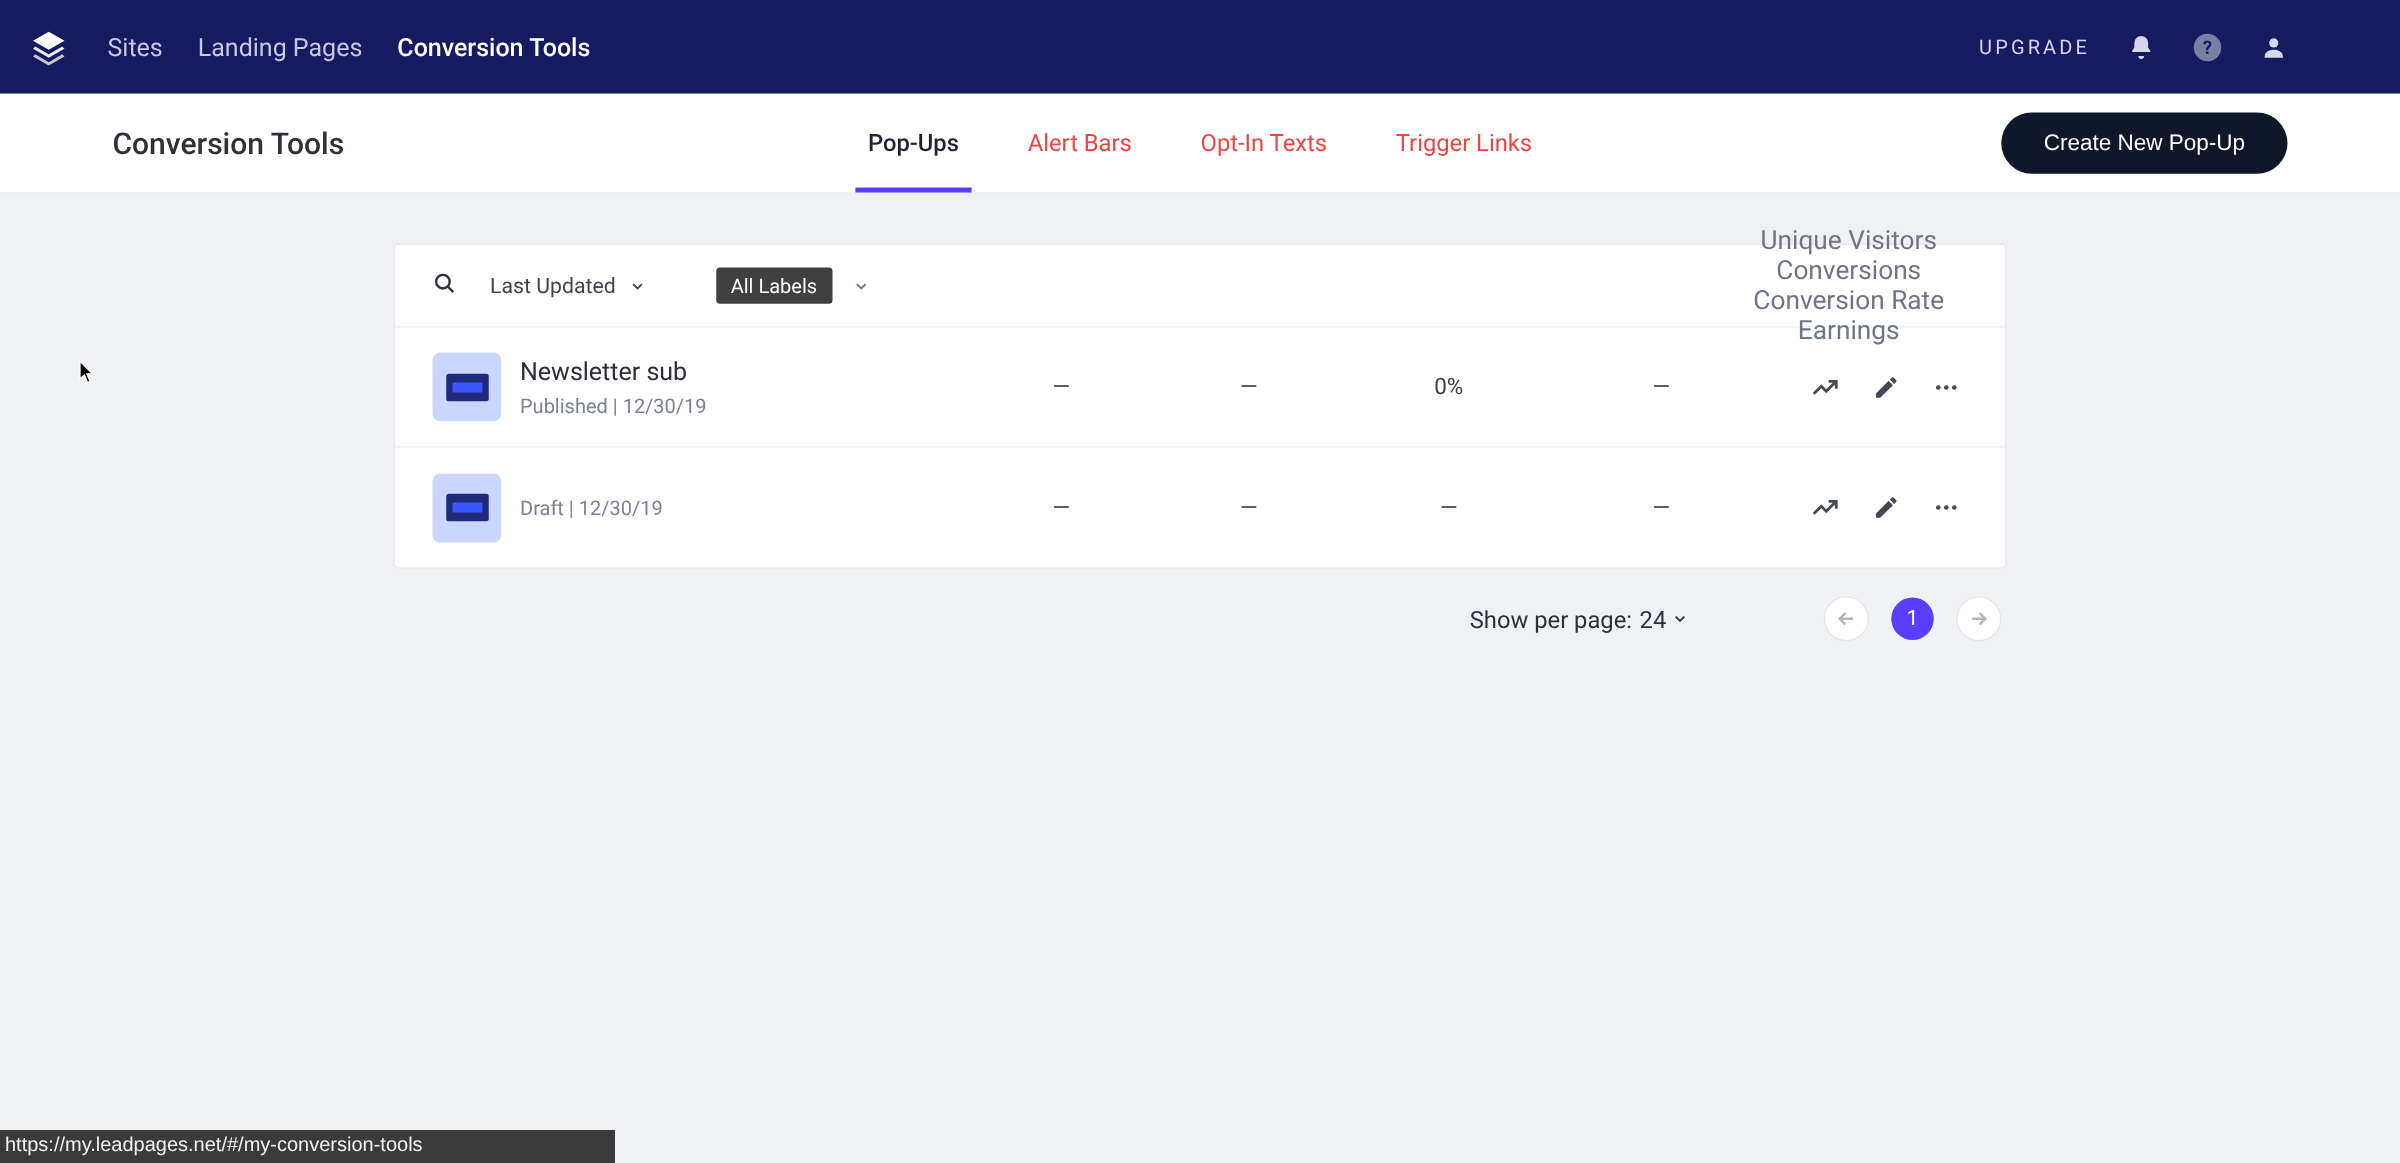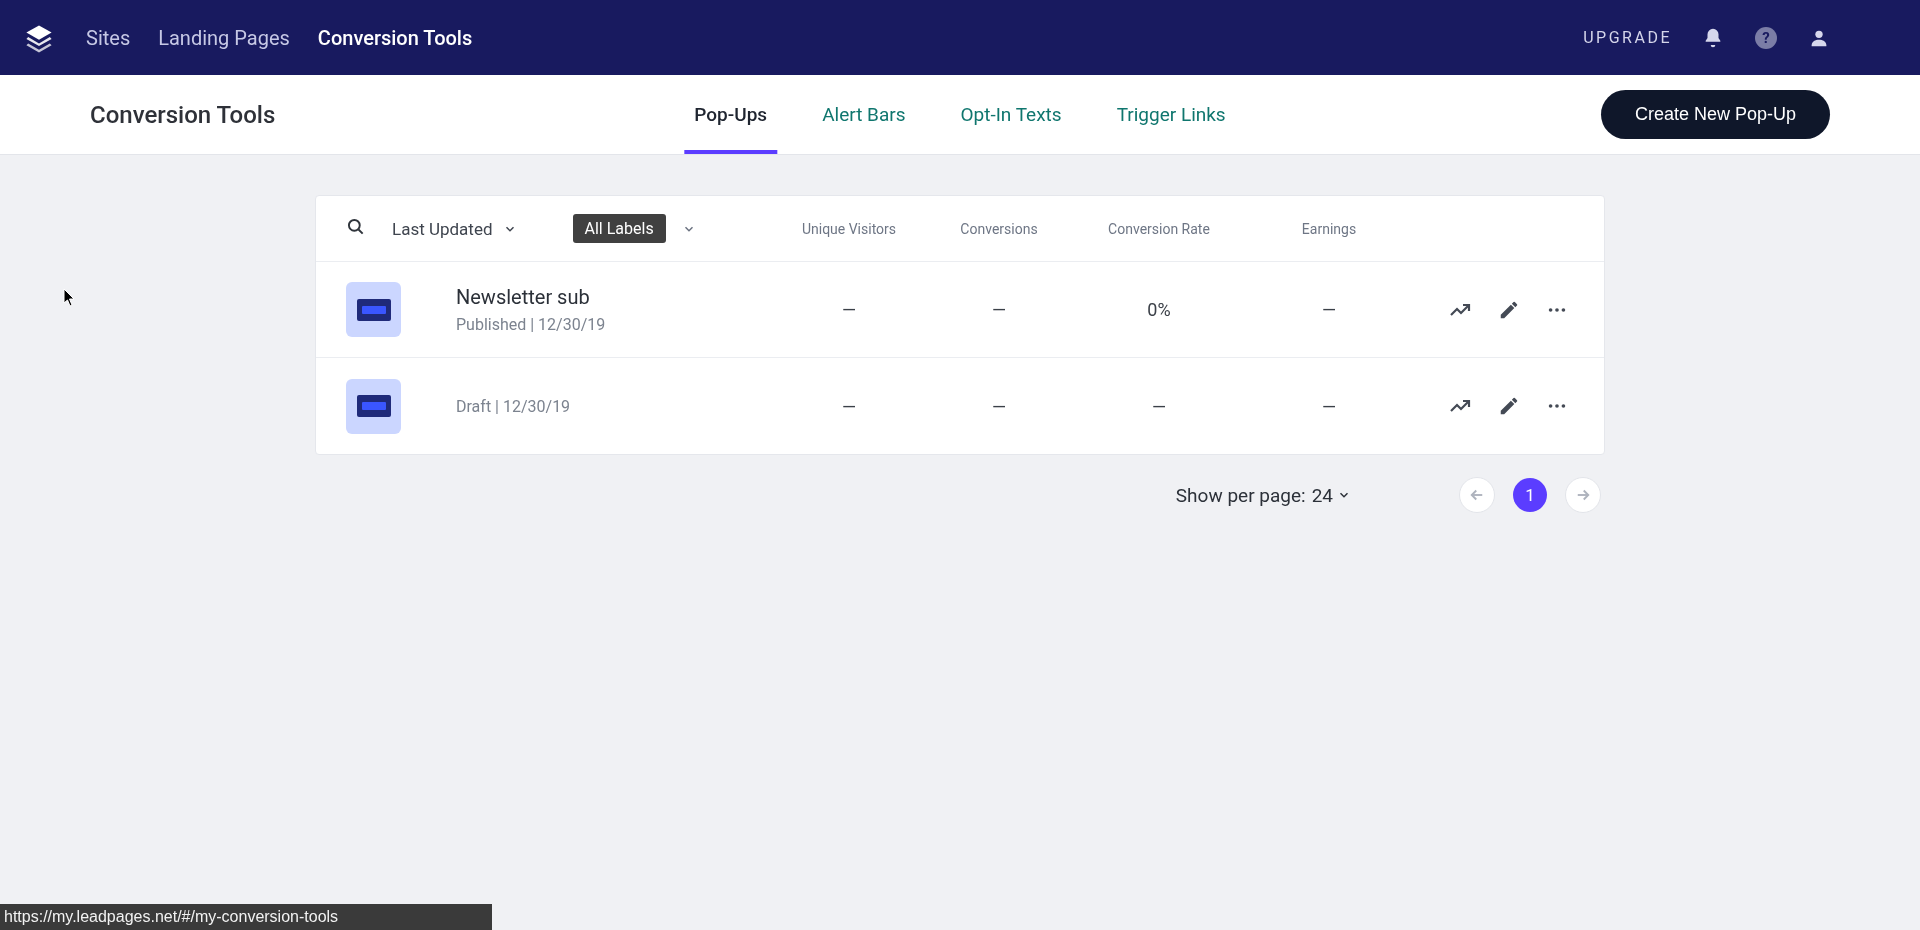--- a/index.html
+++ b/index.html
@@ -13,48 +13,48 @@
   .nav-link { color: #c6c8e5; font-size: 20px; cursor: pointer; }
   .nav-link.active { color: #ffffff; font-weight: 500; }
   .topnav-right { display: flex; align-items: center; gap: 30px; }
   .upgrade { letter-spacing: 2.5px; font-size: 16px; color: #d4d5ea; cursor: pointer; }
   .icon-btn { color: #d6d7ec; cursor: pointer; display: flex; }
 
   
   .subheader { background: #ffffff; height: 80px; border-bottom: 1px solid #e3e5ea; display: flex; align-items: center; padding: 0 90px; justify-content: space-between; position: relative; }
   .page-title { font-size: 24px; color: #2e3138; font-weight: 500; }
   .tabs { display: flex; height: 100%; gap: 55px; position: absolute; left: 50%; transform: translateX(-50%); }
-  .tab { display: flex; align-items: center; font-size: 19px; color: #0f766e; cursor: pointer; position: relative; height: 100%; }
+  .tab { display: flex; align-items: center; font-size: 19px; color: #ef4444; cursor: pointer; position: relative; height: 100%; }
   .tab.active { color: #1f2530; font-weight: 500; }
   .tab.active::after { content:""; position:absolute; left:-10px; right:-10px; bottom:0; height:4px; background:#5b3dff; }
   .create-btn { background: #0f172a; color: #fff; border:none; font-size: 18px; padding: 14px 34px; border-radius: 999px; cursor: pointer; }
 
   
   .content { padding: 40px 0 0 0; display: flex; justify-content: center; }
   .card { width: 1290px; background: #fff; border: 1px solid #e5e7ec; border-radius: 4px; }
   .card-toolbar { height: 66px; display:flex; align-items:center; padding: 0 30px; border-bottom:1px solid #ebedf1; gap: 26px; }
   .search-icon { color:#2f343b; cursor:pointer; }
   .sort-dd { display:flex; align-items:center; gap:10px; font-size:17px; color:#3f454f; cursor:pointer; }
   .label-chip { background:#404040; color:#fff; font-size:16px; padding:5px 12px; border-radius:3px; margin-left:30px; }
   .label-dd { display:flex; align-items:center; gap:16px; cursor:pointer; }
-  .col-headers { margin-left:auto; display:flex; align-items:center; color:#6e7685; font-size:14px; }
+  .col-headers { margin-left:auto; display:flex; align-items:center; color:#6e7685; font-size:21px;flex-direction:column; }
   .ch { text-align:center; }
   .ch-uv { width: 170px; }
   .ch-conv { width: 130px; }
   .ch-cr { width: 190px; }
   .ch-earn { width: 150px; }
   .ch-actions-spacer { width: 170px; }
 
   
   .row { height: 96px; display:flex; align-items:center; padding: 0 30px; border-bottom:1px solid #ebedf1; }
   .row:last-child { border-bottom:none; }
   .thumb { width:55px; height:55px; border-radius:6px; background:#cbd6ff; display:flex; align-items:center; justify-content:center; margin-right: 15px; cursor:pointer; }
   .thumb-inner { width:34px; height:22px; background:#1f2a7a; border-radius:2px; position:relative; }
   .thumb-inner::after { content:""; position:absolute; left:5px; right:5px; top:7px; height:8px; background:#3a56ff; border-radius:1px; }
-  .row-titlewrap { flex:1;margin-left:40px; }
+  .row-titlewrap { flex:1; }
   .row-title { font-size:20px; color:#2b3038; margin-bottom:6px; cursor:pointer; }
   .row-sub { font-size:16px; color:#7c838f; }
   .row-metric { text-align:center; font-size:18px; color:#3b4048; }
   .row-uv { width:170px; }
   .row-conv { width:130px; }
   .row-cr { width:190px; }
   .row-earn { width:150px; }
   .row-actions { width:170px; display:flex; align-items:center; justify-content:flex-end; gap:26px; padding-right:6px; }
   .act-icon { color:#444a55; cursor:pointer; display:flex; }
 

